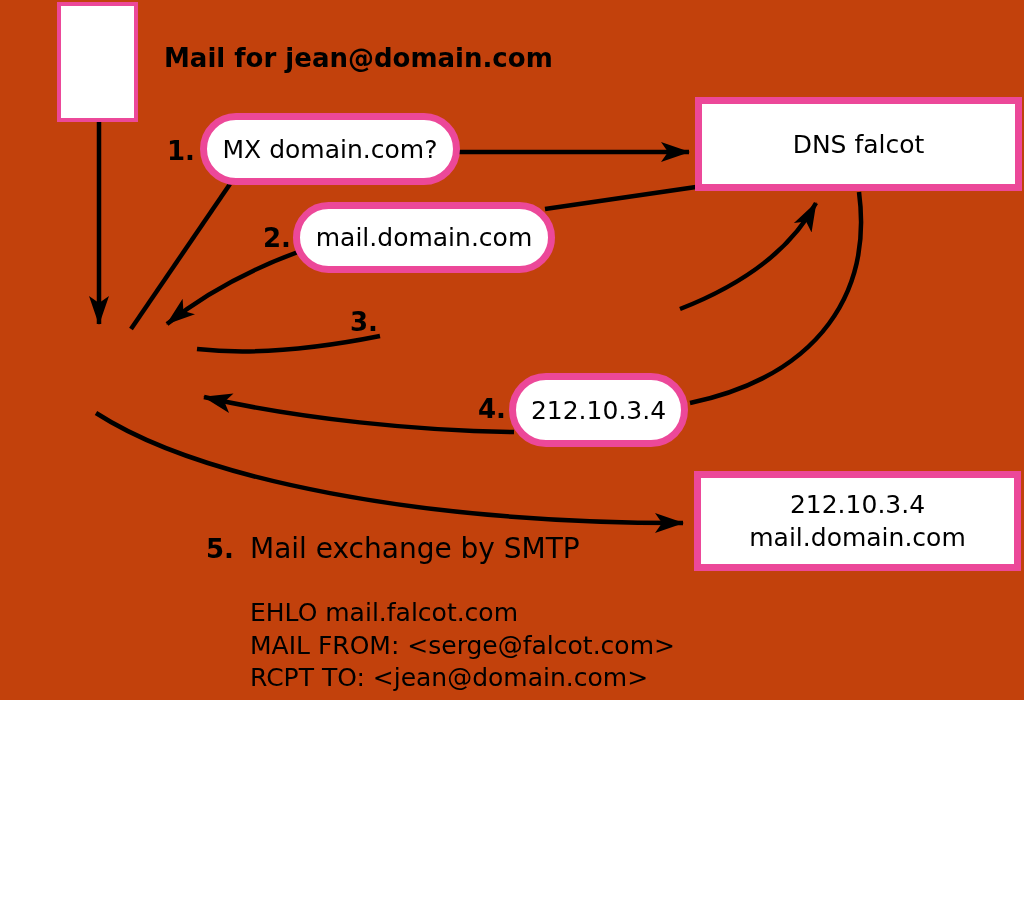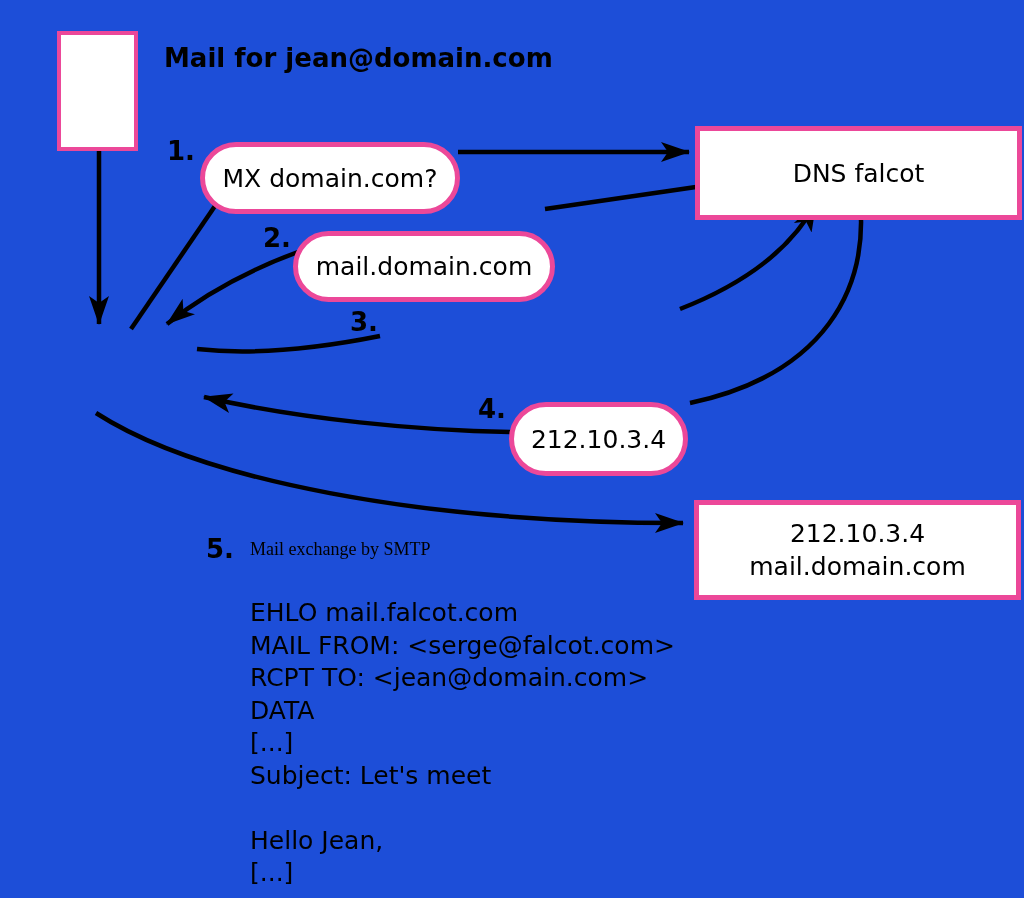--- a/index.html
+++ b/index.html
@@ -1,36 +1,36 @@
 <!DOCTYPE html>
 <html><head>
 <meta charset="utf-8">
 <style>
   html,body { margin:0; padding:0; background:#ffffff; }
   .canvas {
-    position:relative; width:1024px; height:898px; background:#1d4ed8;
+    position:relative; width:1024px; height:700px; background:#c2410c;
     font-family:"DejaVu Sans", sans-serif; color:#000; overflow:hidden;
   }
   svg.connectors { position:absolute; left:0; top:0; z-index:1; }
   .node {
     position:absolute; box-sizing:border-box; background:#ffffff;
-    border:5px solid #ec4899; display:flex; align-items:center; justify-content:center;
-    font-size:25px; z-index:2; text-align:center;margin-top:29px;
+    border:7px solid #ec4899; display:flex; align-items:center; justify-content:center;
+    font-size:25px; z-index:2; text-align:center;
   }
   .mailrect { border-width:4px; }
   .pill { border-radius:37px; }
   .result { flex-direction:column; line-height:33px; }
   .num {
     position:absolute; z-index:3; font-weight:bold; font-size:26px; line-height:28px;
   }
   .title {
     position:absolute; z-index:3; font-weight:bold; font-size:26px; line-height:28px;
   }
   .steplabel {
-    position:absolute; z-index:3; font-size:18px; line-height:28px;font-family:Liberation Serif, serif;
+    position:absolute; z-index:3; font-size:28px; line-height:28px;
   }
   .smtp {
     position:absolute; left:250px; top:597px; z-index:3;
     font-size:25px; line-height:32.5px; white-space:pre;
   }
 </style>
 </head>
 <body>
 
 <div class="canvas">

